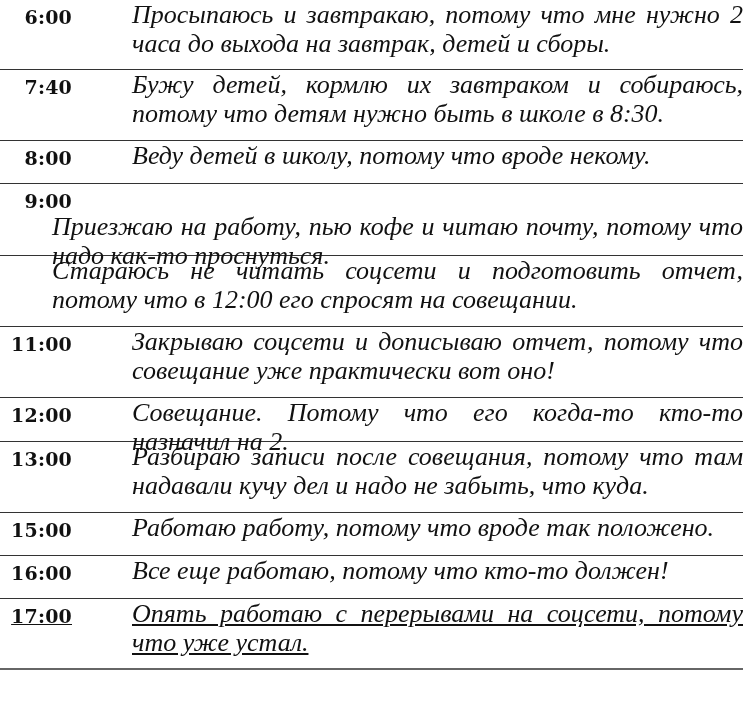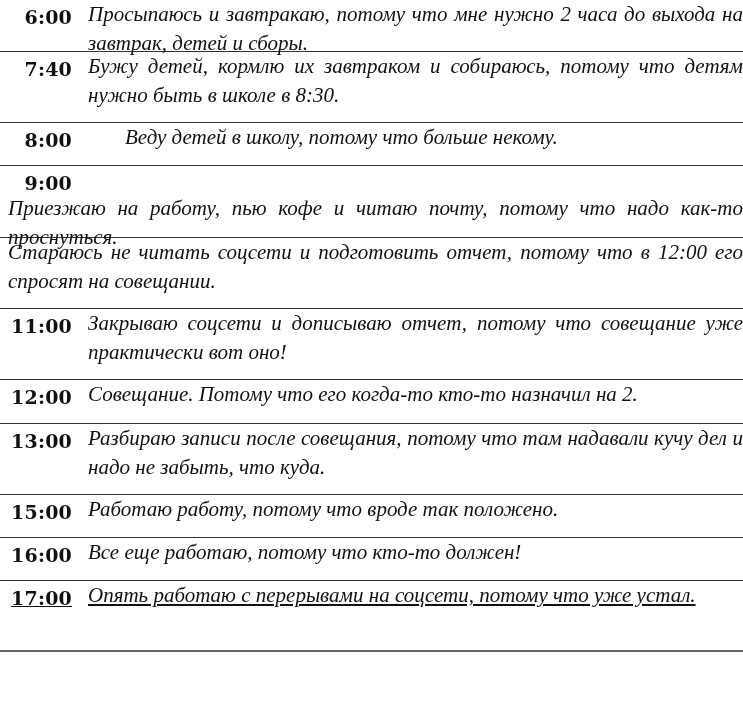--- a/index.html
+++ b/index.html
@@ -4,39 +4,39 @@
   <style>
     html, body { margin:0; padding:0; background:#ffffff; }
     body { width:743px; height:705px; overflow:hidden; position:relative;
            font-family:"DejaVu Serif", "Liberation Serif", serif; color:#111; }
     .table { position:absolute; left:0; top:0; width:743px; }
     .row { display:flex; box-sizing:border-box; border-bottom:1.5px solid #333; }
     .row.last { border-bottom:2px solid #666; }
     .time { width:80px; flex:none; text-align:right; font-weight:bold;
             font-size:19px; padding-top:6px; padding-right:8px; box-sizing:border-box;
             font-family:"DejaVu Serif", serif; letter-spacing:0.2px; }
-    .desc { flex:1; font-style:italic; font-size:21px; line-height:29px;
+    .desc { flex:1; font-style:italic; font-size:26px; line-height:29px;
             padding-left:8px; padding-top:0px; text-align:justify;
-            font-family:"Liberation Serif", "DejaVu Serif", serif; }
+            font-family:"Liberation Serif", "DejaVu Serif", serif;margin-left:44px; }
   </style>
 </head>
 <body>
 
 <div class="table" id="tbl">
-    <div class="row" style="height: 52px;">
+    <div class="row" style="height: 70px;">
       <div class="time">6:00</div>
       <div class="desc" style="padding-top: 0px;">Просыпаюсь и завтракаю, потому что мне нужно 2 часа до выхода на завтрак, детей и сборы.</div>
     </div>
     <div class="row" style="height: 71px;">
       <div class="time">7:40</div>
       <div class="desc" style="padding-top: 0px;">Бужу детей, кормлю их завтраком и собираюсь, потому что детям нужно быть в школе в 8:30.</div>
     </div>
-    <div class="row" style="height: 43px; gap: 37px;">
+    <div class="row" style="height: 43px;">
       <div class="time">8:00</div>
-      <div class="desc" style="padding-top: 0px;">Веду детей в школу, потому что больше некому.</div>
+      <div class="desc" style="padding-top: 0px;">Веду детей в школу, потому что вроде некому.</div>
     </div>
     <div class="row" style="height: 72px; flex-direction: column;">
       <div class="time">9:00</div>
       <div class="desc" style="padding-top: 0px;">Приезжаю на работу, пью кофе и читаю почту, потому что надо как-то проснуться.</div>
     </div>
     <div class="row" style="height: 71px;">
       <div class="desc" style="padding-top: 0px;">Стараюсь не читать соцсети и подготовить отчет, потому что в 12:00 его спросят на совещании.</div>
     </div>
     <div class="row" style="height: 71px; justify-content: space-between;">
       <div class="time">11:00</div>

